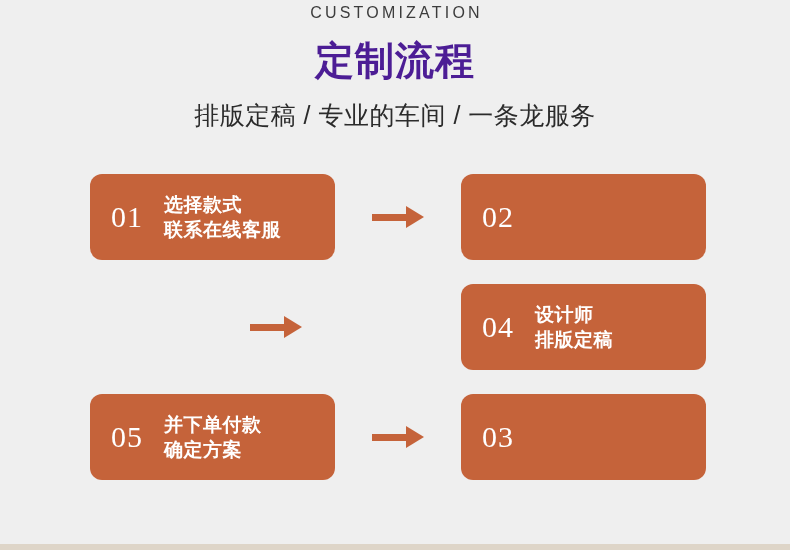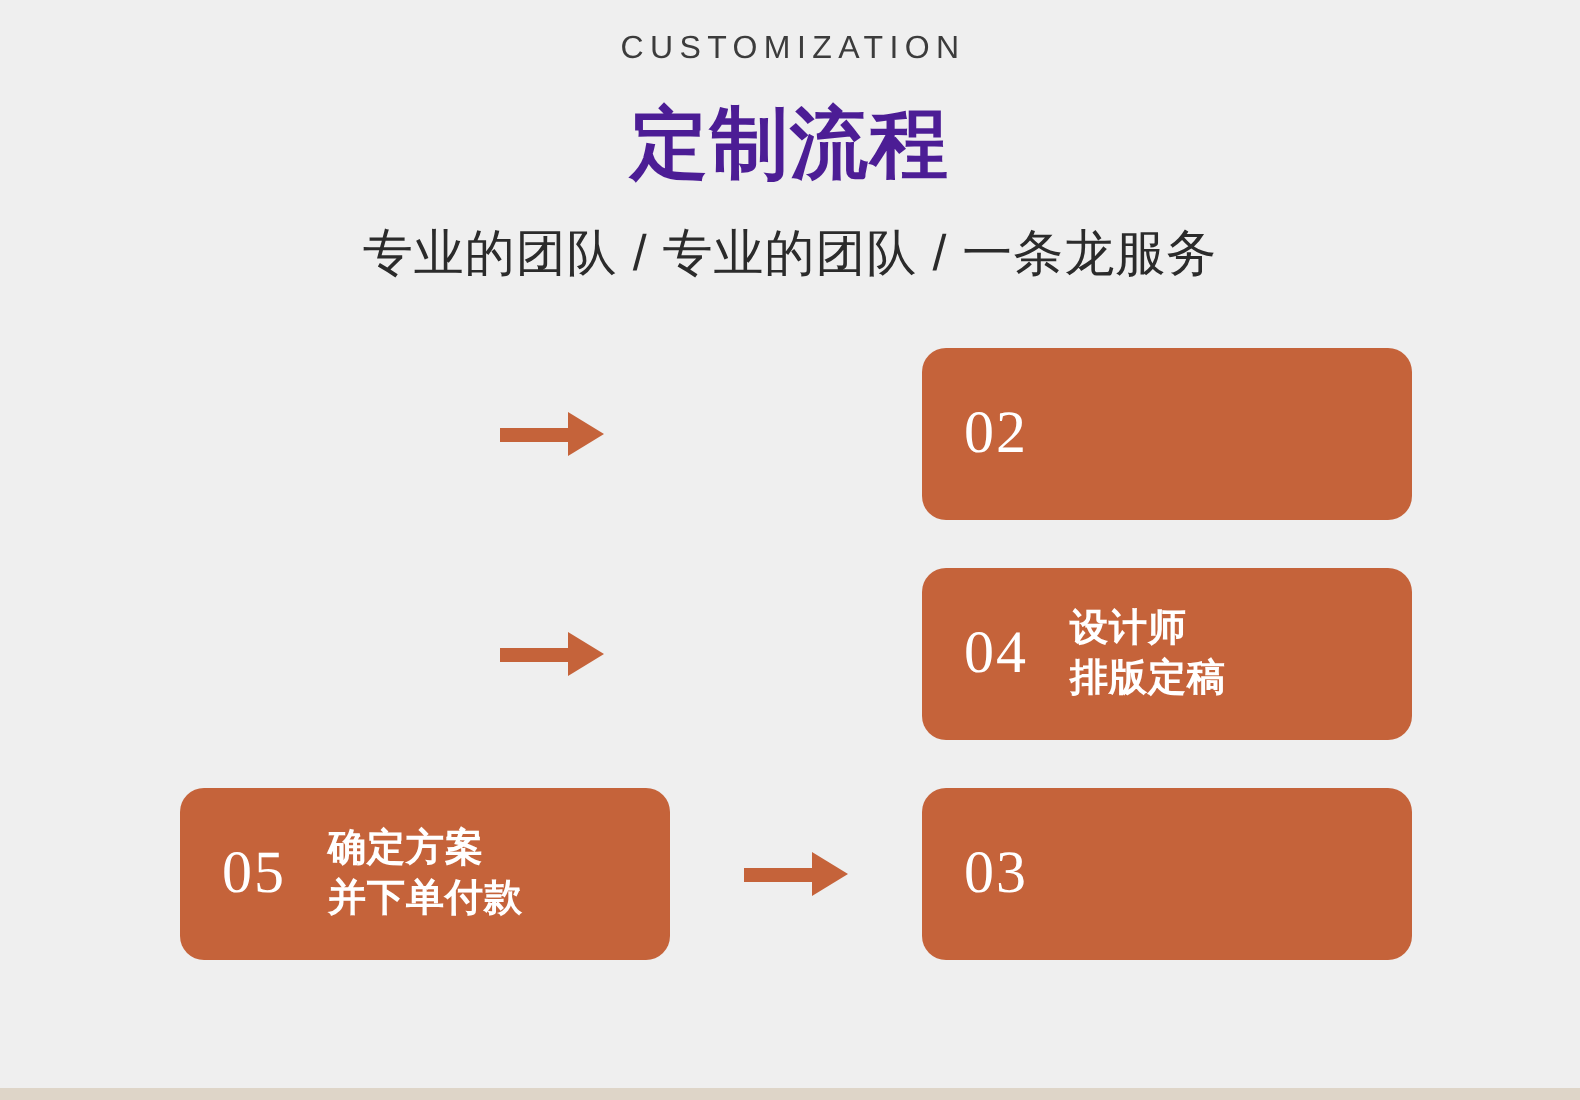--- a/index.html
+++ b/index.html
@@ -20,21 +20,21 @@
     height: 550px;
     position: relative;
     background: #efefef;
     box-sizing: border-box;
   }
 
   
   .header {
     width: 100%;
     text-align: center;
-    padding-top: 17px;
+    padding-top: 5px;
     box-sizing: border-box;
   }
   .eyebrow {
     font-size: 16px;
     letter-spacing: 3.2px;
     color: #3c3c3c;
     font-weight: 400;
     line-height: 1;
     margin: 0;
     padding-left: 3px;
@@ -139,70 +139,77 @@
   }
 </style>
 </head>
 <body>
 
 <div class="page">
 
   <div class="header">
     <div class="eyebrow">CUSTOMIZATION</div>
     <div class="main-title">定制流程</div>
-    <div class="subtitle">专业的团队 / 专业的团队 / 一条龙服务</div>
+    <div class="subtitle">排版定稿 / 专业的车间 / 一条龙服务</div>
   </div>
 
   <div class="flow">
+
+    <div class="flow-row">
+      <div class="step-card">
+        <div class="step-num">01</div>
+        <div class="step-lines">
+          <span class="step-line">选择款式</span>
+          <span class="step-line">联系在线客服</span>
+        </div>
+      </div>
+      <div class="arrow-cell">
+        <div class="arrow">
+          <div class="arrow-shaft"></div>
+          <div class="arrow-head"></div>
+        </div>
+      </div>
+      <div class="step-card">
+        <div class="step-num">02</div>
+        <div class="step-lines">
+        </div>
+      </div>
+    </div>
 
     <div class="flow-row">
       <div class="arrow-cell">
         <div class="arrow">
           <div class="arrow-shaft"></div>
           <div class="arrow-head"></div>
         </div>
       </div>
       <div class="step-card">
-        <div class="step-num">02</div>
-        <div class="step-lines">
+        <div class="step-num">04</div>
+        <div class="step-lines">
+          <span class="step-line">设计师</span>
+          <span class="step-line">排版定稿</span>
         </div>
       </div>
     </div>
 
     <div class="flow-row">
+      <div class="step-card">
+        <div class="step-num">05</div>
+        <div class="step-lines">
+          <span class="step-line">并下单付款</span>
+          <span class="step-line">确定方案</span>
+        </div>
+      </div>
       <div class="arrow-cell">
         <div class="arrow">
           <div class="arrow-shaft"></div>
           <div class="arrow-head"></div>
         </div>
       </div>
       <div class="step-card">
-        <div class="step-num">04</div>
-        <div class="step-lines">
-          <span class="step-line">设计师</span>
-          <span class="step-line">排版定稿</span>
-        </div>
-      </div>
-    </div>
-
-    <div class="flow-row">
-      <div class="step-card">
-        <div class="step-num">05</div>
-        <div class="step-lines">
-          <span class="step-line">确定方案</span>
-          <span class="step-line">并下单付款</span>
-        </div>
-      </div>
-      <div class="arrow-cell">
-        <div class="arrow">
-          <div class="arrow-shaft"></div>
-          <div class="arrow-head"></div>
-        </div>
-      </div>
-      <div class="step-card">
         <div class="step-num">03</div>
       </div>
     </div>
 
   </div>
 
   <div class="bottom-strip"></div>
 </div>
 
 </body></html>

